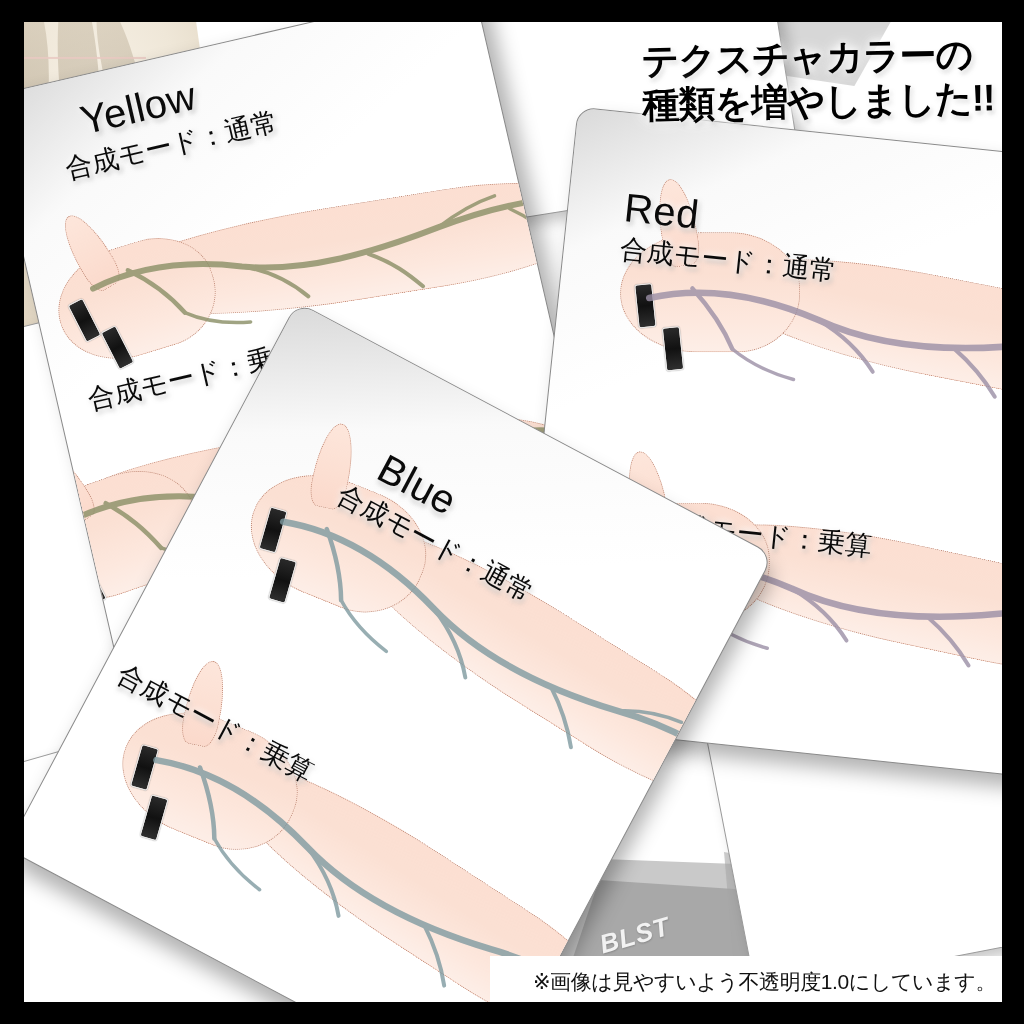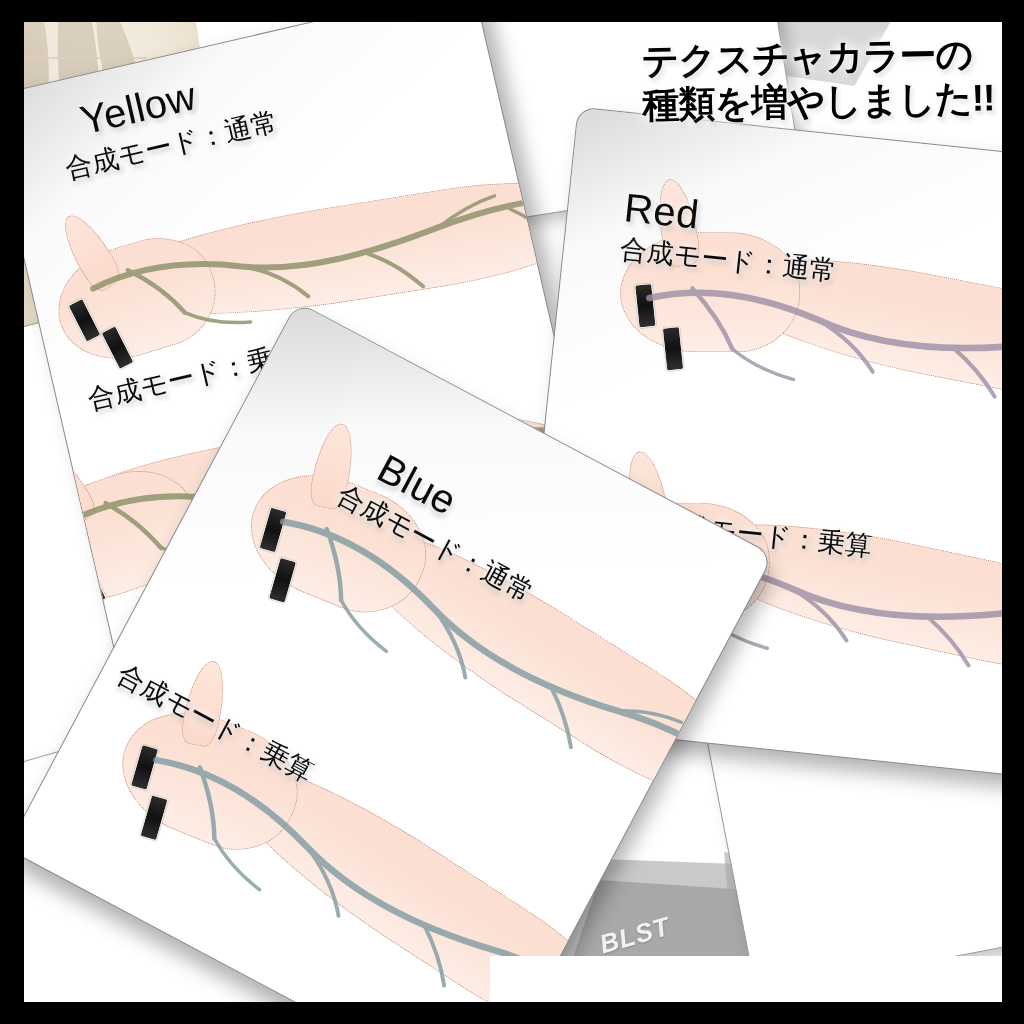--- a/index.html
+++ b/index.html
@@ -364,15 +364,16 @@
         <span class="card-label label-mode" style="left:16px; top:392px;">合成モード：乗算</span>
       </div>
     </div>
 
     <div id="headline">
       <span class="hl-line">テクスチャカラーの</span>
       <span class="hl-line">種類を増やしました!!</span>
     </div>
 
     <div id="footer-plate"></div>
+    <div id="footer-note">※画像は見やすいよう不透明度1.0にしています。</div>
 
   </div>
 </div>
 
 </body></html>

